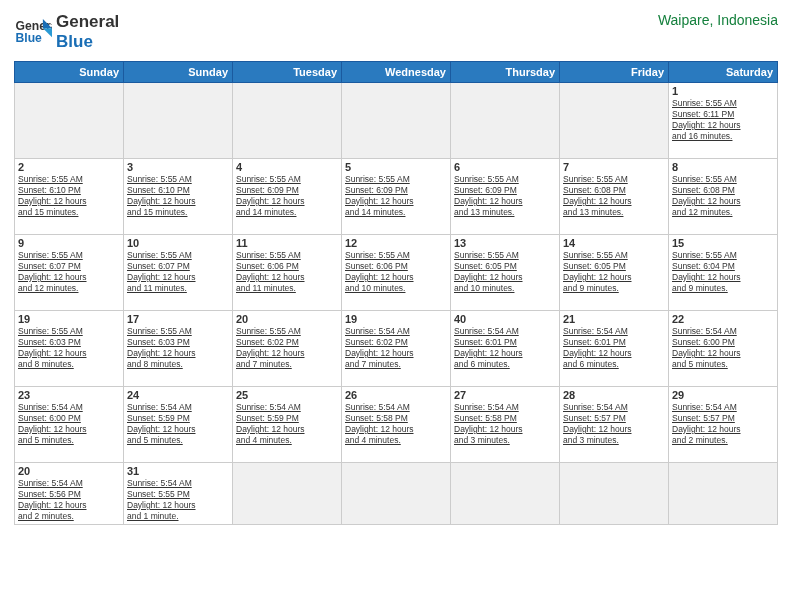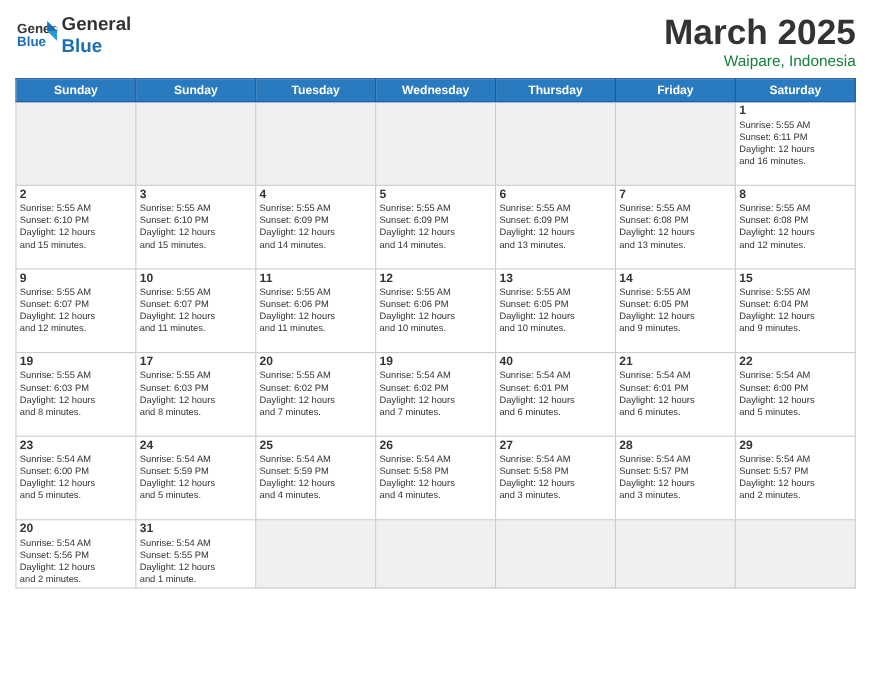--- a/index.html
+++ b/index.html
@@ -49,21 +49,21 @@
       width: 100%;
       border-collapse: collapse;
       table-layout: fixed;
     }
     .calendar th {
       background: #2a7abf;
       color: white;
       font-size: 11px;
       font-weight: bold;
       padding: 4px 4px;
-      text-align: center;
+      text-align: right;
       border: 1px solid #1a5a9f;
     }
     .calendar td {
       vertical-align: top;
       border: 1px solid #ccc;
       padding: 2px 3px;
       height: 76px;
       background: white;
       font-size: 9px;
       color: #333;
@@ -75,20 +75,21 @@
       font-size: 11px;
       font-weight: bold;
       color: #333;
       display: block;
       margin-bottom: 1px;
     }
     .day-info {
       font-size: 8.5px;
       color: #333;
       line-height: 1.3;
+      text-decoration: underline;
     }
     .week-row td {
       height: 76px;
     }
     .last-row td {
       height: 60px;
     }
   </style>
 </head>
 <body>
@@ -101,21 +102,20 @@
         <text x="2" y="38" font-size="16" font-weight="bold" fill="#1a6eb5">Blue</text>
         <polygon points="38,8 50,20 38,20" fill="#1a6eb5"></polygon>
         <polygon points="38,20 50,20 50,32" fill="#2a9ad4"></polygon>
       </svg>
       <div style="display:flex;flex-direction:column;line-height:1.2">
         <span style="font-size:17px;font-weight:bold;color:#333;">General</span>
         <span style="font-size:17px;font-weight:bold;color:#1a6eb5;">Blue</span>
       </div>
     </div>
     <div class="title-block">
-      <div class="month-title">March 2025</div>
       <div class="location">Waipare, Indonesia</div>
     </div>
   </div>
 
   <table class="calendar">
     <thead>
       <tr>
         <th>Sunday</th>
         <th>Sunday</th>
         <th>Tuesday</th>

